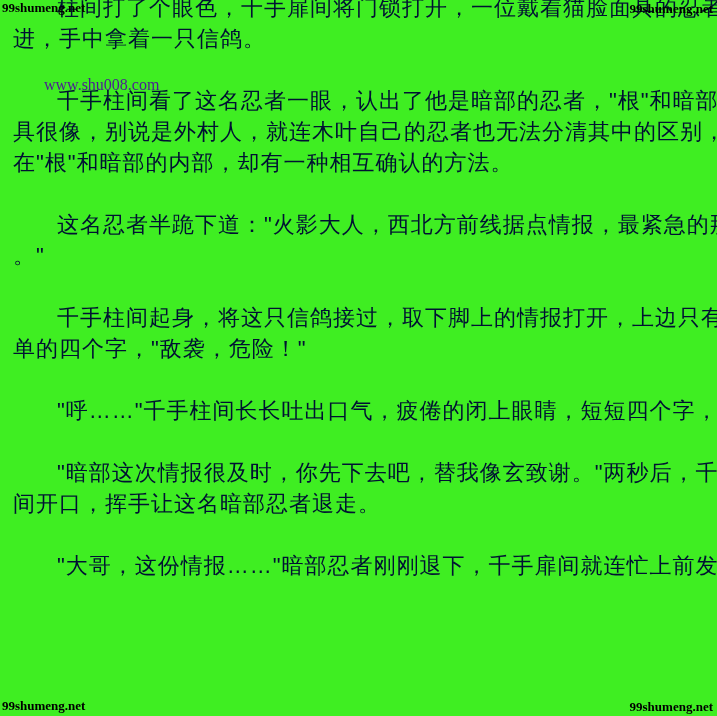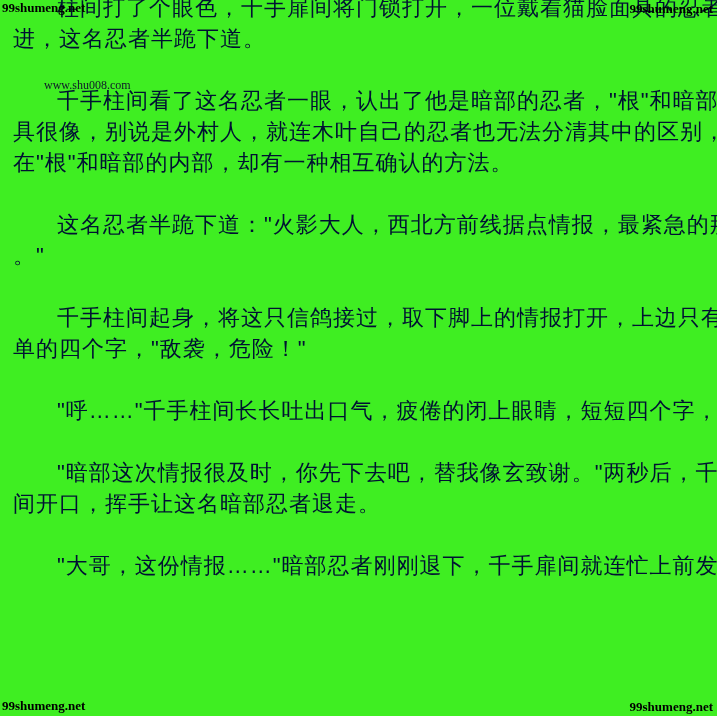--- a/index.html
+++ b/index.html
@@ -52,34 +52,34 @@
     font-weight: bold;
     line-height: 14px;
   }
   .wm-tl { left: 2px;  top: 1px; }
   .wm-tr { right: 4px; top: 2px; }
   .wm-bl { left: 2px;  bottom: 3px; }
   .wm-br { right: 4px; bottom: 2px; }
   .wm-inline {
     left: 44px;
     top: 76px;
-    font-size: 12px;
+    font-size: 16px;
     font-weight: normal;
     line-height: 18px;
-    color: #0f172a;
+    color: #4c1d95;
   }
 </style>
 </head>
 <body style="background: rgb(63, 238, 34);">
 
 <div class="page">
   <div class="content" style="color: rgb(0, 17, 51);">
       <div class="paragraph">
         <div class="line first">柱间打了个眼色，千手扉间将门锁打开，一位戴着猫脸面具的忍者走</div>
-        <div class="line">进，这名忍者半跪下道。</div>
+        <div class="line">进，手中拿着一只信鸽。</div>
       </div>
       <div class="paragraph">
         <div class="line first">千手柱间看了这名忍者一眼，认出了他是暗部的忍者，"根"和暗部的面</div>
         <div class="line">具很像，别说是外村人，就连木叶自己的忍者也无法分清其中的区别，可</div>
         <div class="line">在"根"和暗部的内部，却有一种相互确认的方法。</div>
       </div>
       <div class="paragraph">
         <div class="line first">这名忍者半跪下道："火影大人，西北方前线据点情报，最紧急的那种</div>
         <div class="line">。"</div>
       </div>

